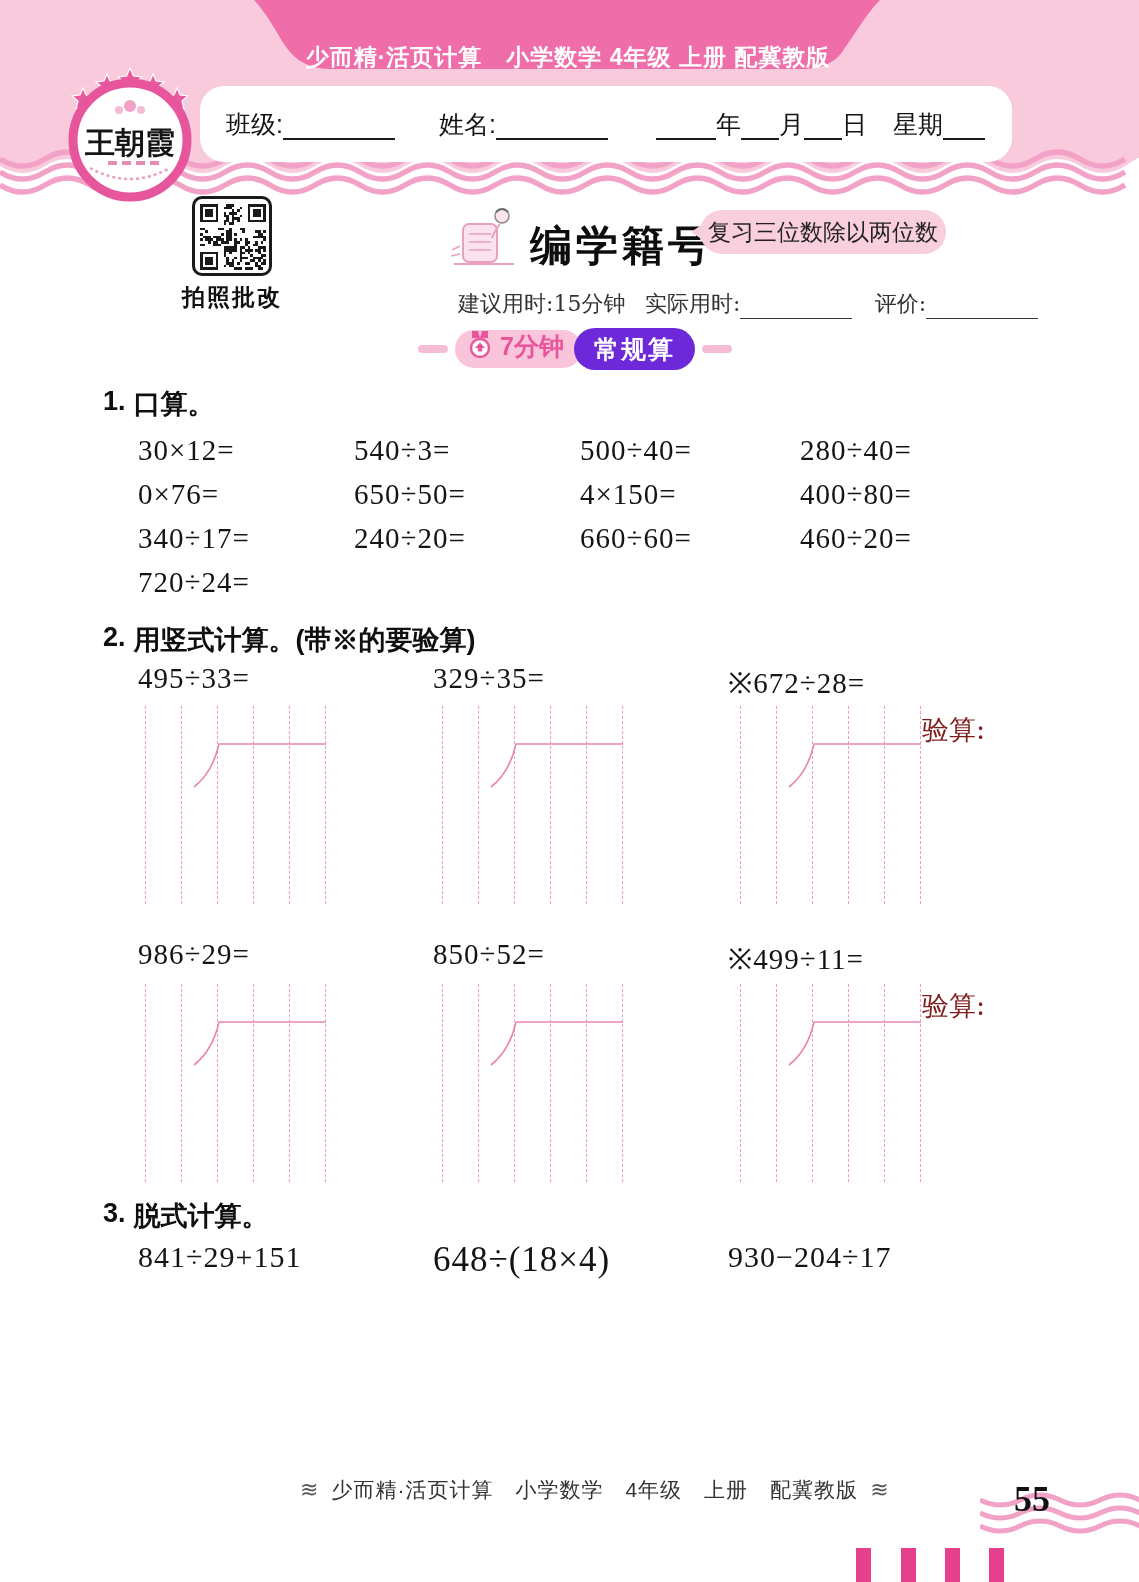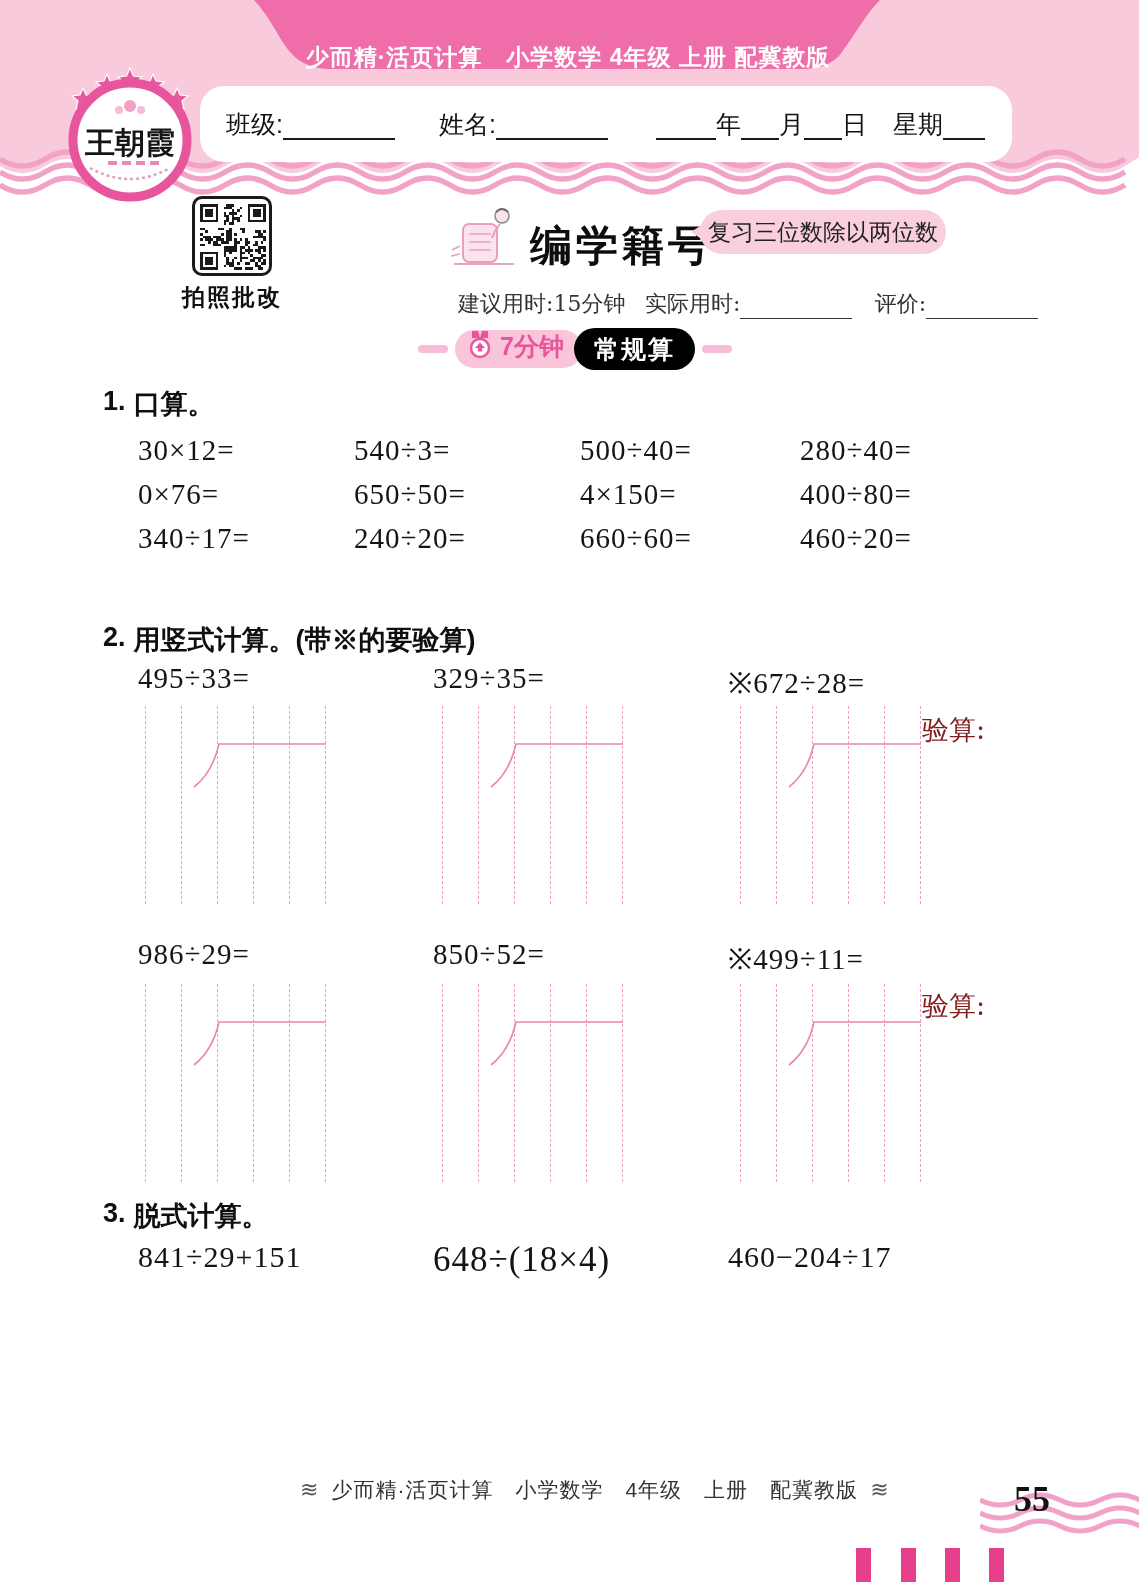--- a/index.html
+++ b/index.html
@@ -37,21 +37,21 @@
   .meta-row{left:458px;top:288px;width:580px;display:flex;align-items:flex-end;
             font-family:"DejaVu Serif",serif;font-size:22px;color:#333;white-space:nowrap;}
   .meta-row .blank{border-bottom-width:1.5px;border-color:#333;}
 
   
   .badge-row{left:418px;top:328px;display:flex;align-items:center;}
   .badge-dash{width:30px;height:8px;border-radius:4px;background:#f7bcd6;}
   .badge-light{height:38px;border-radius:19px;background:#fac4db;display:flex;align-items:flex-start;
                gap:7px;padding:0 18px 0 12px;margin-left:7px;
                color:#e8559b;font-weight:bold;font-size:25px;}
-  .badge-dark{height:42px;border-radius:21px;background:#000000;display:flex;align-items:center;
+  .badge-dark{height:42px;border-radius:21px;background:#6d28d9;display:flex;align-items:center;
               padding:0 20px;margin-left:-8px;color:#fff;font-weight:bold;font-size:25px;letter-spacing:2px;}
   .badge-row .badge-dash:last-child{margin-left:7px;}
 
   
   .sec-heading{display:flex;gap:8px;font-weight:bold;font-size:27px;color:#0f0f0f;white-space:nowrap;}
   .math{font-family:"Liberation Serif",serif;font-size:29px;color:#141414;letter-spacing:1px;white-space:nowrap;}
   .oral-grid{left:138px;top:428px;display:grid;grid-template-columns:216px 226px 220px 190px;
              line-height:44px;}
   .check-label{font-family:"DejaVu Serif",serif;font-size:27px;color:#7f1d1d;}
 
@@ -367,20 +367,21 @@
     <span>500÷40=</span>
     <span>280÷40=</span>
     <span>0×76=</span>
     <span>650÷50=</span>
     <span>4×150=</span>
     <span>400÷80=</span>
     <span>340÷17=</span>
     <span>240÷20=</span>
     <span>660÷60=</span>
     <span>460÷20=</span>
+    <span>720÷24=</span>
   </div>
 
   <div class="abs sec-heading" style="left:103px;top:622px">
     <span>2.</span>
     <span>用竖式计算。(带※的要验算)</span>
   </div>
   <span class="abs math" style="left:138px;top:662px">495÷33=</span>
   <span class="abs math" style="left:433px;top:662px">329÷35=</span>
   <span class="abs math" style="left:728px;top:662px">※672÷28=</span>
 
@@ -461,21 +462,21 @@
     </div>
   </div>
   <span class="abs check-label" style="left:922px;top:988px">验算:</span>
 
   <div class="abs sec-heading" style="left:103px;top:1198px">
     <span>3.</span>
     <span>脱式计算。</span>
   </div>
   <span class="abs math" style="left:138px;top:1240px;font-size:30px">841÷29+151</span>
   <span class="abs math" style="left:433px;top:1240px;font-size:35px">648÷(18×4)</span>
-  <span class="abs math" style="left:728px;top:1240px;font-size:30px">460−204÷17</span>
+  <span class="abs math" style="left:728px;top:1240px;font-size:30px">930−204÷17</span>
 
   <div class="abs footer-text">
     <span class="f-wave-glyph">≋</span>
     <span>少而精·活页计算　小学数学　4年级　上册　配冀教版</span>
     <span class="f-wave-glyph">≋</span>
   </div>
   <svg class="abs foot-waves" viewBox="0 0 159 46" width="159" height="46">
     <defs>
         <path id="fw" d="M0,8 q20,10 40,0 t40,0 t40,0 t40,0" fill="none"></path>
       </defs>

